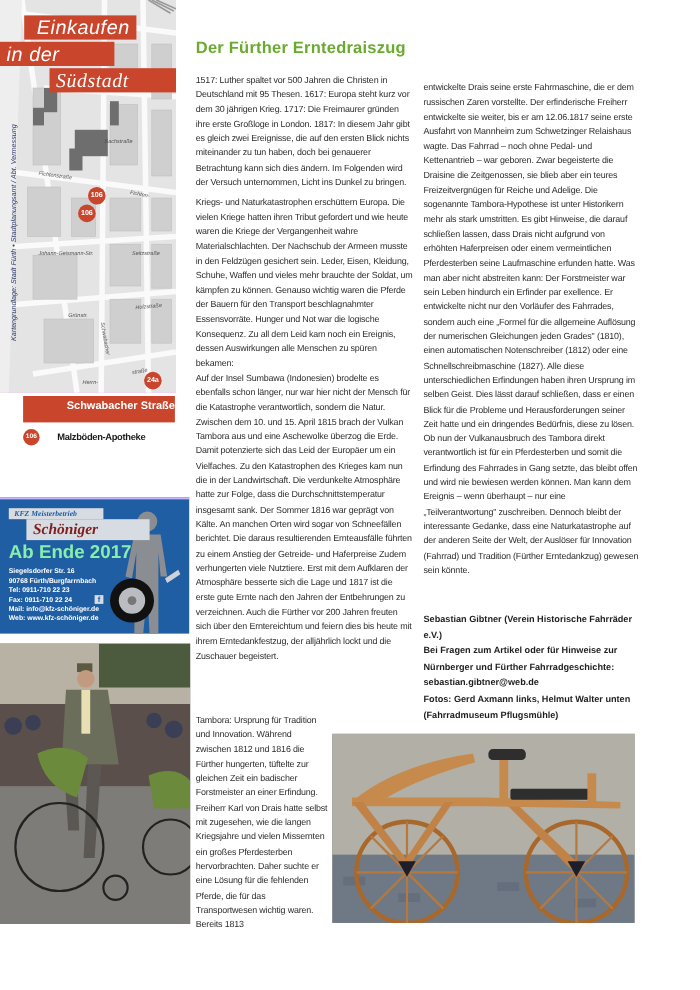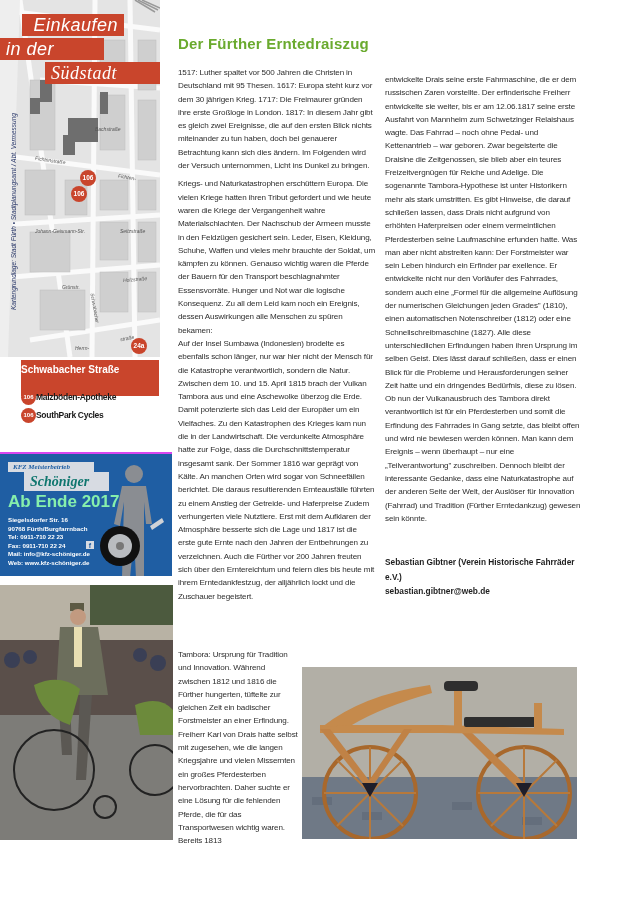--- a/index.html
+++ b/index.html
@@ -25,45 +25,45 @@
   .map-pin {
     position: absolute; width: 16px; height: 16px; border-radius: 50%;
     background: #c9452c; color: #fff; font-size: 6.5px; font-weight: bold;
     line-height: 16px; text-align: center;
   }
   .street-label {
     position: absolute; font-size: 5px; font-style: italic; color: #555; white-space: nowrap;
   }
 
   .street-header {
-    position: absolute; left: 21px; top: 360px; width: 138px; height: 36px;
+    position: absolute; left: 21px; top: 360px; width: 138px; height: 24px;
     background: #c9452c; color: #fff; font-size: 10px; font-weight: bold;
-    text-align: left; line-height: 20px;
+    text-align: right; line-height: 20px;
   }
   .shop-list { position: absolute; left: 21px; top: 388px; width: 150px; }
   .shop-item { display: flex; align-items: center; height: 18px; }
   .shop-pin {
     width: 15px; height: 15px; border-radius: 50%; background: #c9452c; color: #fff;
     font-size: 6px; font-weight: bold; text-align: center; line-height: 15px; flex: none;
   }
-  .shop-name { margin-left: 0; font-size: 8.5px; font-weight: bold; color: #1a1a1a; letter-spacing: -0.3px; }
+  .shop-name { margin-left: 16px; font-size: 8.5px; font-weight: bold; color: #1a1a1a; letter-spacing: -0.3px; }
 
   .ad {
     position: absolute; left: 0; top: 452px; width: 172px; height: 124px;
-    background: #1f5ea3; overflow: hidden; border-top: 2px solid #d946ef;
+    background: #1f5ea3; overflow: hidden; border-top: 2px solid #c4b5fd;
   }
   .ad-brand-top {
     position: absolute; left: 8px; top: 8px; background: #d7dbe2; color: #1f5ea3;
     font-size: 7px; font-style: italic; font-weight: bold; padding: 1px 5px; width: 86px;
     font-family: "Liberation Serif", serif;
   }
   .ad-brand {
-    position: absolute; left: 24px; top: 18px; background: #d7dbe2; color: #0f766e;
+    position: absolute; left: 24px; top: 18px; background: #d7dbe2; color: #7f1d1d;
     font-size: 14px; font-style: italic; font-weight: bold; padding: 0 6px;
-    font-family: "Liberation Serif", serif; height: 19px; line-height: 19px; width: 85px;
+    font-family: "Liberation Serif", serif; height: 19px; line-height: 19px; width: 112px;
   }
   .ad-headline {
     position: absolute; left: 8px; top: 38px; color: #86efac; font-size: 17px; font-weight: bold;
   }
   .ad-lines { position: absolute; left: 8px; top: 62px; color: #fff; font-size: 6.2px; font-weight: bold; line-height: 8.5px; }
   .ad-fb {
     position: absolute; left: 86px; top: 87px; width: 8px; height: 8px; background: #d7dbe2;
     color: #1f5ea3; font-size: 7px; font-weight: bold; text-align: center; line-height: 9px;
   }
   .ad-man { position: absolute; left: 100px; top: 8px; }
@@ -167,24 +167,20 @@
   <div class="map-pin" style="left:71px;top:186px;">106</div>
   <div class="map-pin" style="left:131px;top:338px;">24a</div>
 </div>
 
 <div class="street-header">Schwabacher Straße</div>
 <div class="shop-list">
   <div class="shop-item">
     <span class="shop-pin">106</span>
     <span class="shop-name">Malzböden-Apotheke</span>
   </div>
-  <div class="shop-item">
-    <span class="shop-pin">106</span>
-    <span class="shop-name">SouthPark Cycles</span>
-  </div>
 </div>
 
 <div class="ad">
   <svg class="ad-man" width="66" height="116" viewBox="0 0 66 116">
     <circle cx="34" cy="12" r="9" fill="#8a8d92"></circle>
     <path d="M22 24 L46 24 L52 62 L46 62 L44 40 L44 116 L36 116 L34 74 L30 116 L22 116 L24 40 L20 64 L14 62 Z" fill="#8a8d92"></path>
     <circle cx="20" cy="84" r="20" fill="#111"></circle>
     <circle cx="20" cy="84" r="12" fill="#b9bcc0"></circle>
     <circle cx="20" cy="84" r="4" fill="#777"></circle>
     <path d="M50 64 L62 56 L64 60 L52 68 Z" fill="#cfd2d6"></path>
@@ -242,21 +238,23 @@
 <div class="col col-1b">
   <p>Tambora: Ursprung für Tradition und Innovation. Während zwischen 1812 und 1816 die Fürther hungerten, tüftelte zur gleichen Zeit ein badischer Forstmeister an einer Erfindung. Freiherr Karl von Drais hatte selbst mit zugesehen, wie die langen Kriegsjahre und vielen Missernten ein großes Pferdesterben hervorbrachten. Daher suchte er eine Lösung für die fehlenden Pferde, die für das Transportwesen wichtig waren. Bereits 1813</p>
 </div>
 
 <div class="col col-2">
   <p>entwickelte Drais seine erste Fahrmaschine, die er dem russischen Zaren vorstellte. Der erfinderische Freiherr entwickelte sie weiter, bis er am 12.06.1817 seine erste Ausfahrt von Mannheim zum Schwetzinger Relaishaus wagte. Das Fahrrad – noch ohne Pedal- und Kettenantrieb – war geboren. Zwar begeisterte die Draisine die Zeitgenossen, sie blieb aber ein teures Freizeitvergnügen für Reiche und Adelige. Die sogenannte Tambora-Hypothese ist unter Historikern mehr als stark umstritten. Es gibt Hinweise, die darauf schließen lassen, dass Drais nicht aufgrund von erhöhten Haferpreisen oder einem vermeintlichen Pferdesterben seine Laufmaschine erfunden hatte. Was man aber nicht abstreiten kann: Der Forstmeister war sein Leben hindurch ein Erfinder par exellence. Er entwickelte nicht nur den Vorläufer des Fahrrades, sondern auch eine „Formel für die allgemeine Auflösung der numerischen Gleichungen jeden Grades" (1810), einen automatischen Notenschreiber (1812) oder eine Schnellschreibmaschine (1827). Alle diese unterschiedlichen Erfindungen haben ihren Ursprung im selben Geist. Dies lässt darauf schließen, dass er einen Blick für die Probleme und Herausforderungen seiner Zeit hatte und ein dringendes Bedürfnis, diese zu lösen. Ob nun der Vulkanausbruch des Tambora direkt verantwortlich ist für ein Pferdesterben und somit die Erfindung des Fahrrades in Gang setzte, das bleibt offen und wird nie bewiesen werden können. Man kann dem Ereignis – wenn überhaupt – nur eine „Teilverantwortung" zuschreiben. Dennoch bleibt der interessante Gedanke, dass eine Naturkatastrophe auf der anderen Seite der Welt, der Auslöser für Innovation (Fahrrad) und Tradition (Fürther Erntedankzug) gewesen sein könnte.</p>
 </div>
 
 <div class="author">
   <div>Sebastian Gibtner (Verein Historische Fahrräder e.V.)</div>
+  <div>Bei Fragen zum Artikel oder für Hinweise zur Nürnberger und Fürther Fahrradgeschichte:</div>
   <div>sebastian.gibtner@web.de</div>
+  <div>Fotos: Gerd Axmann links, Helmut Walter unten (Fahrradmuseum Pflugsmühle)</div>
 </div>
 
 <div class="photo-right">
   <svg width="275" height="172" viewBox="0 0 275 172">
     <rect width="275" height="172" fill="#a6a39b"></rect>
     <rect y="0" width="275" height="110" fill="#b2afa6"></rect>
     <rect y="110" width="275" height="62" fill="#6f7986"></rect>
     <g fill="#5e6876" opacity="0.6">
       <rect x="10" y="130" width="20" height="8"></rect>
         <rect x="60" y="145" width="20" height="8"></rect>

